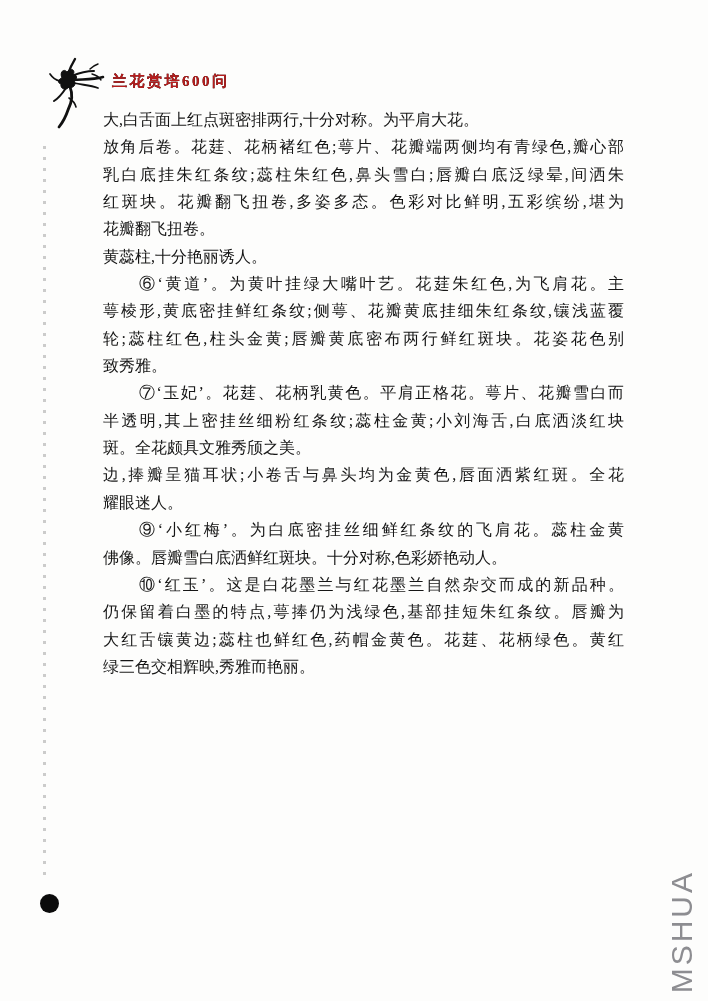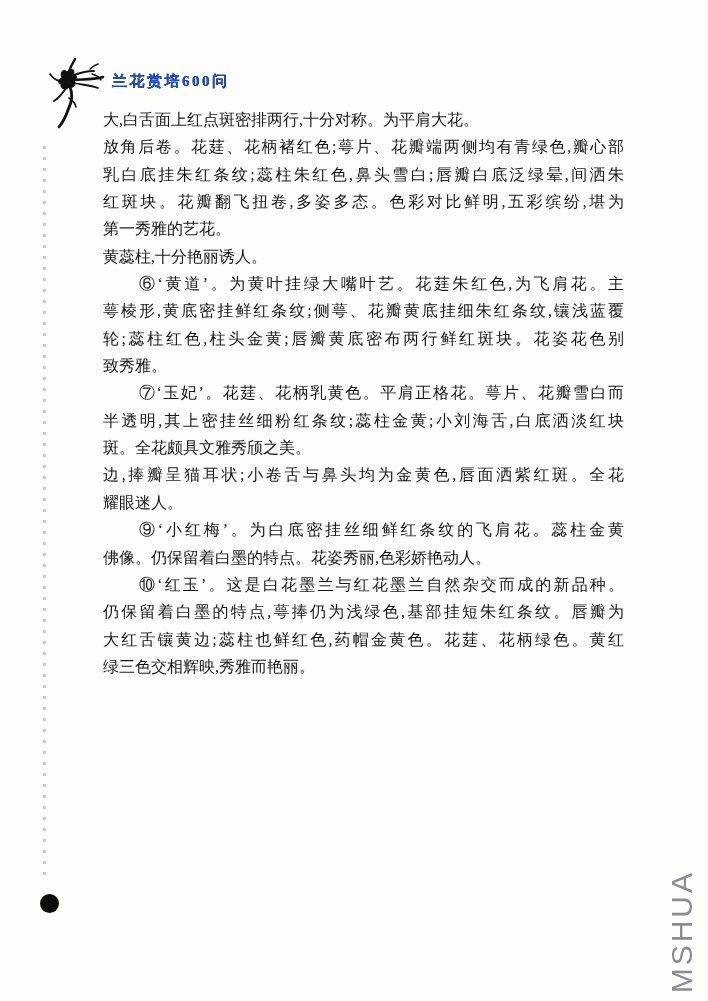--- a/index.html
+++ b/index.html
@@ -9,21 +9,21 @@
     background:#fdfdfc;
     overflow:hidden;
     font-family:"Liberation Serif","DejaVu Serif",serif;
     color:#141414;
   }
   
   .orchid{position:absolute;left:46px;top:56px;width:68px;height:74px;}
   .header-title{
     position:absolute;left:112px;top:72px;
     font-size:15px;font-weight:bold;letter-spacing:2.5px;
-    color:#1d4ed8;
+    color:#b91c1c;
     text-shadow:0 0 .4px #000;
   }
   
   .body-text{
     position:absolute;left:103px;top:106px;width:521px;
     font-size:16px;line-height:27.35px;
     color:#161616;
   }
   .line{
     text-align:justify;
@@ -73,33 +73,33 @@
     </g>
   </svg>
 
   <div class="header-title">兰花赏培600问</div>
 
   <main class="body-text">
       <div class="line last">大,白舌面上红点斑密排两行,十分对称。为平肩大花。</div>
       <div class="line">放角后卷。花莛、花柄褚红色;萼片、花瓣端两侧均有青绿色,瓣心部</div>
       <div class="line">乳白底挂朱红条纹;蕊柱朱红色,鼻头雪白;唇瓣白底泛绿晕,间洒朱</div>
       <div class="line">红斑块。花瓣翻飞扭卷,多姿多态。色彩对比鲜明,五彩缤纷,堪为</div>
-      <div class="line last">第一秀雅的艺花。</div>
+      <div class="line last">花瓣翻飞扭卷。</div>
       <div class="line last">黄蕊柱,十分艳丽诱人。</div>
       <div class="line indent">⑥‘黄道’。为黄叶挂绿大嘴叶艺。花莛朱红色,为飞肩花。主</div>
       <div class="line">萼棱形,黄底密挂鲜红条纹;侧萼、花瓣黄底挂细朱红条纹,镶浅蓝覆</div>
       <div class="line">轮;蕊柱红色,柱头金黄;唇瓣黄底密布两行鲜红斑块。花姿花色别</div>
       <div class="line last">致秀雅。</div>
       <div class="line indent">⑦‘玉妃’。花莛、花柄乳黄色。平肩正格花。萼片、花瓣雪白而</div>
       <div class="line">半透明,其上密挂丝细粉红条纹;蕊柱金黄;小刘海舌,白底洒淡红块</div>
       <div class="line last">斑。全花颇具文雅秀颀之美。</div>
       <div class="line">边,捧瓣呈猫耳状;小卷舌与鼻头均为金黄色,唇面洒紫红斑。全花</div>
       <div class="line last">耀眼迷人。</div>
       <div class="line indent">⑨‘小红梅’。为白底密挂丝细鲜红条纹的飞肩花。蕊柱金黄</div>
-      <div class="line last">佛像。仍保留着白墨的特点。花姿秀丽,色彩娇艳动人。</div>
+      <div class="line last">佛像。唇瓣雪白底洒鲜红斑块。十分对称,色彩娇艳动人。</div>
       <div class="line indent">⑩‘红玉’。这是白花墨兰与红花墨兰自然杂交而成的新品种。</div>
       <div class="line">仍保留着白墨的特点,萼捧仍为浅绿色,基部挂短朱红条纹。唇瓣为</div>
       <div class="line">大红舌镶黄边;蕊柱也鲜红色,药帽金黄色。花莛、花柄绿色。黄红</div>
       <div class="line last">绿三色交相辉映,秀雅而艳丽。</div>
     </main>
 
   <div class="binding-marks"></div>
 
   <div class="page-dot"></div>
 

